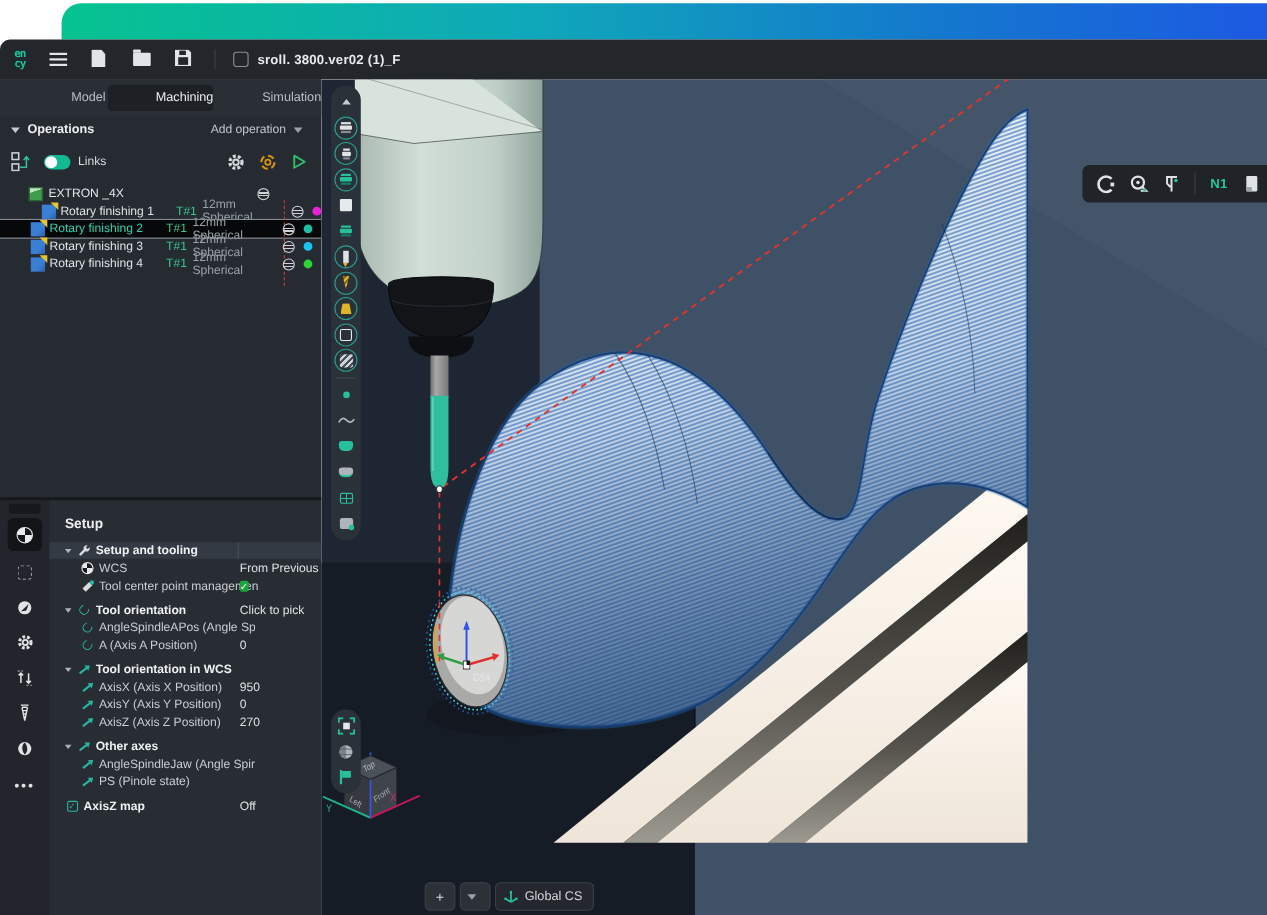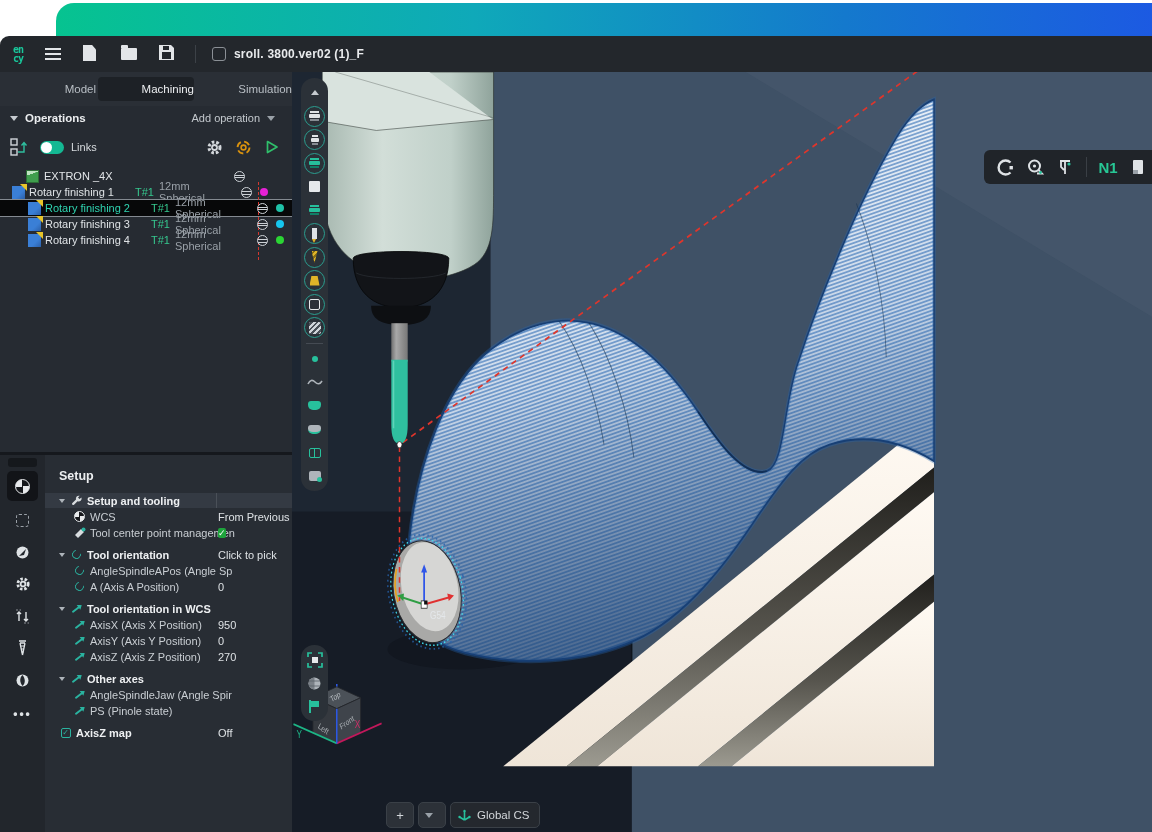--- a/index.html
+++ b/index.html
@@ -111,21 +111,21 @@
   .g-grid { width:12px; height:10px; border:1.3px solid #27c09c; border-radius:2px; background:linear-gradient(#0000 45%,#27c09c 45% 55%,#0000 55%),linear-gradient(90deg,#0000 45%,#27c09c 45% 55%,#0000 55%); }
   .g-mon { width:12px; height:10px; background:#aeb4ba; border-radius:2px; position:relative; }
   .g-mon:after { content:""; position:absolute; right:-1px; bottom:-1px; width:5px; height:5px; border-radius:50%; background:#27c09c; }
   .psep { width:17px; height:1px; background:#454b53; margin:2px 0; }
   .chevu { width:0; height:0; border-left:4.5px solid transparent; border-right:4.5px solid transparent; border-bottom:5px solid #c6cbd0; }
 
   
   #vtoolbar { position:absolute; left:692px; top:78px; height:34px; background:#202429; border-radius:6px; display:flex; align-items:center; padding:0 8px; gap:4px; }
   .vt-it { width:26px; height:26px; display:flex; align-items:center; justify-content:center; border-radius:4px; }
   .vt-sep { width:1px; height:20px; background:#3a3f45; margin:0 4px; }
-  #nc-label { color:#27c795; font-weight:bold; font-size:15px; }
+  #nc-label { color:#27c795; font-weight:bold; font-size:12px; }
 
   
   .bbtn { position:absolute; height:26px; background:#2c3138; border:1px solid #3a4047; border-radius:5px; color:#d3d7db; display:flex; align-items:center; justify-content:center; font-size:13px; }
   #globalcs { padding:0 10px 0 7px; gap:6px; font-size:11.5px; background:#24282e; }
 </style>
 </head>
 <body>
 
 <div id="stage">
 
@@ -193,21 +193,21 @@
       </div>
     </div>
 
     <div id="tree">
       <div id="tree-connector"></div>
       <div class="trow" style="padding-left:26px">
         <div class="grp-ic"></div>
         <span class="t-name" style="width:186px;color:#e3e6e9">EXTRON _4X</span>
         <span class="stc"></span>
       </div>
-      <div class="trow" style="padding-left:12px">
+      <div class="trow" style="padding-left:38px">
         <div class="op-ic"></div>
         <span class="t-name">Rotary finishing 1</span>
         <span class="t-tool">T#1</span>
         <span class="t-desc">12mm Spherical</span>
         <span class="stc"></span>
         <span class="dot c0"></span>
       </div>
       <div class="trow sel" style="padding-left:28px">
         <div class="op-ic"></div>
         <span class="t-name">Rotary finishing 2</span>

